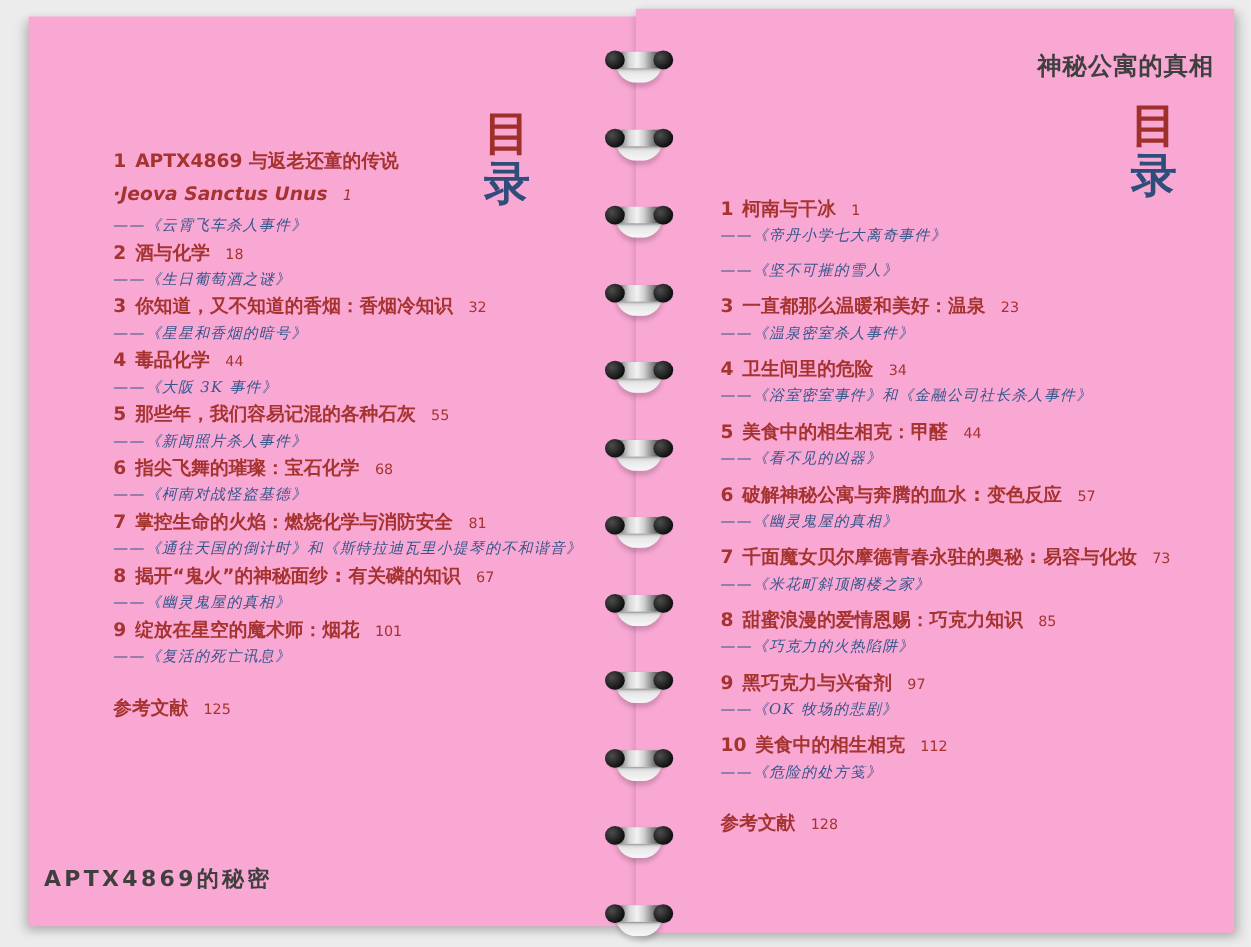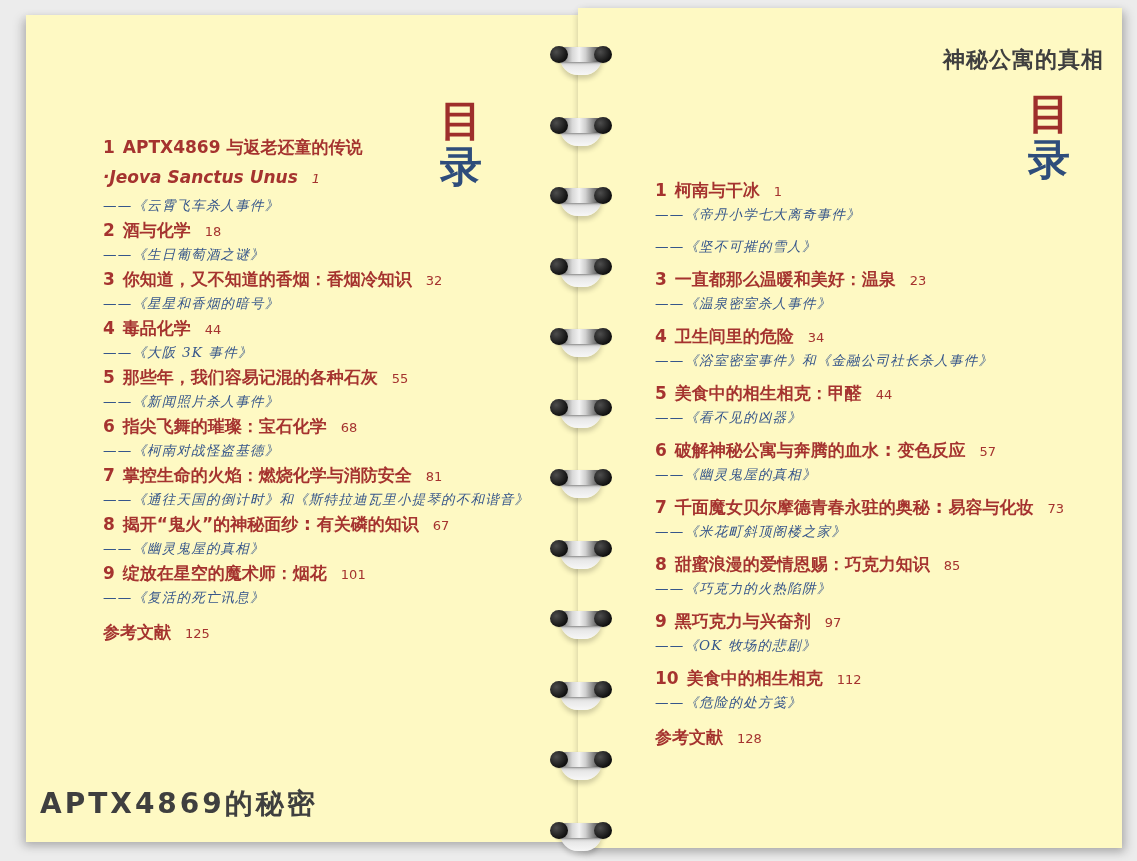--- a/index.html
+++ b/index.html
@@ -12,21 +12,21 @@
   }
   .canvas{
     position:relative;
     width:1137px;height:861px;
     background:#ececec;
     overflow:hidden;
     font-family:"DejaVu Sans","Liberation Sans",sans-serif;
   }
   .page{
     position:absolute;
-    background:#fef9c3;
+    background:#f9a8d4;
   }
   .left-page{
     left:26px;top:15px;
     width:560px;height:827px;
     box-shadow:-4px 4px 10px rgba(0,0,0,0.18), 0 3px 8px rgba(0,0,0,0.12);
   }
   .right-page{
     left:578px;top:8px;
     width:544px;height:840px;
     box-shadow:4px 4px 10px rgba(0,0,0,0.20), 0 3px 8px rgba(0,0,0,0.12);
@@ -75,28 +75,28 @@
   }
   .e-source{
     color:var(--blue);
     font-family:"DejaVu Serif","Liberation Serif",serif;
     font-style:italic;
     font-size:13.5px;
     line-height:18px;
     letter-spacing:1.2px;
     margin-top:3px;
   }
-  .ref-row{margin-top:16px;}
+  .ref-row{margin-top:28px;}
   
   .footer-title{
     position:absolute;
     left:14px;top:770px;
     color:var(--gray-title);
     font-weight:bold;
-    font-size:28px;
+    font-size:20px;
     letter-spacing:3px;
   }
   .header-title{
     position:absolute;
     right:18px;top:37px;
     color:var(--gray-title);
     font-weight:bold;
     font-size:22px;
     letter-spacing:1px;
   }

